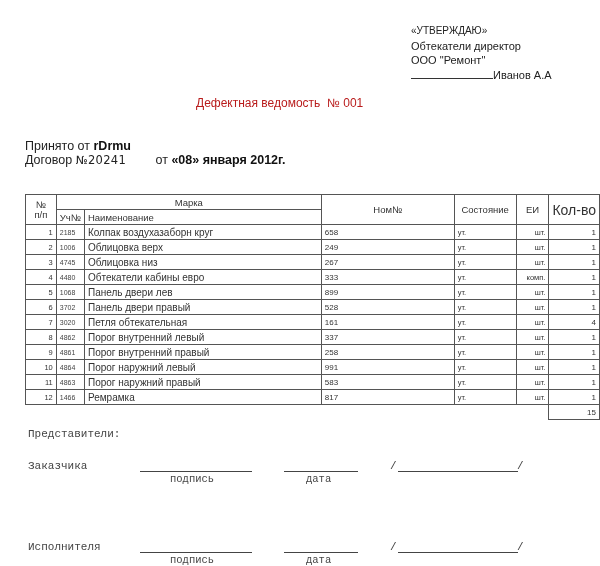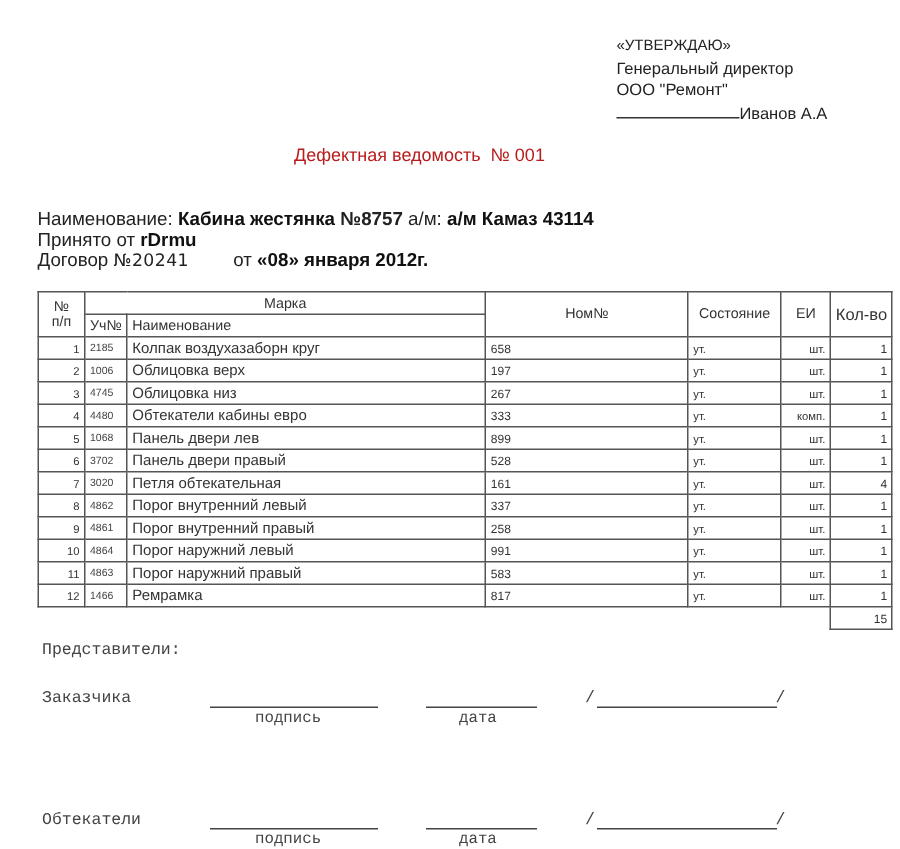--- a/index.html
+++ b/index.html
@@ -36,38 +36,31 @@
   .sig-row .role { position:absolute; left:0; top:0; }
   .sig-row .line { position:absolute; top:10px; border-bottom:1px solid #444; height:1px; }
   .sig-row .cap { position:absolute; top:13px; font-size:10.5px; color:#444; }
   .sig-row .slash { position:absolute; top:0; }
 </style>
 </head>
 <body>
 
 <div class="abs approve">
   <div class="title">«УТВЕРЖДАЮ»</div>
-  <div>Генеральный директор</div>
+  <div>Обтекатели директор</div>
   <div>ООО "Ремонт"</div>
   <div><span class="sigline"></span><span>Иванов А.А</span></div>
 </div>
 
 <div class="abs doc-title">
   <span>Дефектная ведомость</span>&nbsp;
   <span class="num">№ 001</span>
 </div>
 
 <div class="abs meta">
-  <div>
-    <span>Наименование:</span>
-    <b>Кабина жестянка</b>
-    <span style="font-weight:bold">№8757</span>
-    <span>а/м:</span>
-    <b>а/м Камаз 43114</b>
-  </div>
   <div>
     <span>Принято от</span>
     <b>rDrmu</b>
   </div>
   <div>
     <span>Договор</span>
     <span class="contract-num">№20241</span>
     <span class="date-part">
       <span>от</span>
       <b>«08» января 2012г.</b>
@@ -76,42 +69,42 @@
 </div>
 
 <table class="defects">
   <thead>
     <tr>
       <th class="h-nn c-num" rowspan="2"><span>№</span><br><span>п/п</span></th>
       <th class="h-mark" colspan="2">Марка</th>
       <th class="h-nom c-nom" rowspan="2">Ном№</th>
       <th class="h-state c-state" rowspan="2" style="font-size:9.5px">Состояние</th>
       <th class="h-ei c-ei" rowspan="2" style="font-size:9.5px;text-align:center">ЕИ</th>
-      <th class="h-qty c-qty" rowspan="2" style="font-size:11px;">Кол-во</th>
+      <th class="h-qty c-qty" rowspan="2" style="font-size:14px;">Кол-во</th>
     </tr>
     <tr>
       <th class="h-code c-code">Уч№</th>
       <th class="h-name c-name" style="font-size:9.5px;text-align:left">Наименование</th>
     </tr>
   </thead>
   <tbody>
     <tr>
         <td class="c-num">1</td>
         <td class="c-code">2185</td>
         <td class="c-name">Колпак воздухазаборн круг</td>
         <td class="c-nom">658</td>
         <td class="c-state">ут.</td>
         <td class="c-ei">шт.</td>
         <td class="c-qty">1</td>
       </tr>
     <tr>
         <td class="c-num">2</td>
         <td class="c-code">1006</td>
         <td class="c-name">Облицовка верх</td>
-        <td class="c-nom">197</td>
+        <td class="c-nom">249</td>
         <td class="c-state">ут.</td>
         <td class="c-ei">шт.</td>
         <td class="c-qty">1</td>
       </tr>
     <tr>
         <td class="c-num">3</td>
         <td class="c-code">4745</td>
         <td class="c-name">Облицовка низ</td>
         <td class="c-nom">267</td>
         <td class="c-state">ут.</td>
@@ -213,21 +206,21 @@
   <span class="line" style="left:112px; width:112px;"></span>
   <span class="cap" style="left:142px;">подпись</span>
   <span class="line" style="left:256px; width:74px;"></span>
   <span class="cap" style="left:278px;">дата</span>
   <span class="slash" style="left:362px;">/</span>
   <span class="line" style="left:370px; width:120px;"></span>
   <span class="slash" style="left:489px;">/</span>
 </div>
 
 <div class="sig-row" style="top:541px;">
-  <span class="role">Обтекатели</span>
+  <span class="role">Исполнителя</span>
   <span class="line" style="left:112px; width:112px;"></span>
   <span class="cap" style="left:142px;">подпись</span>
   <span class="line" style="left:256px; width:74px;"></span>
   <span class="cap" style="left:278px;">дата</span>
   <span class="slash" style="left:362px;">/</span>
   <span class="line" style="left:370px; width:120px;"></span>
   <span class="slash" style="left:489px;">/</span>
 </div>
 
 </body></html>

